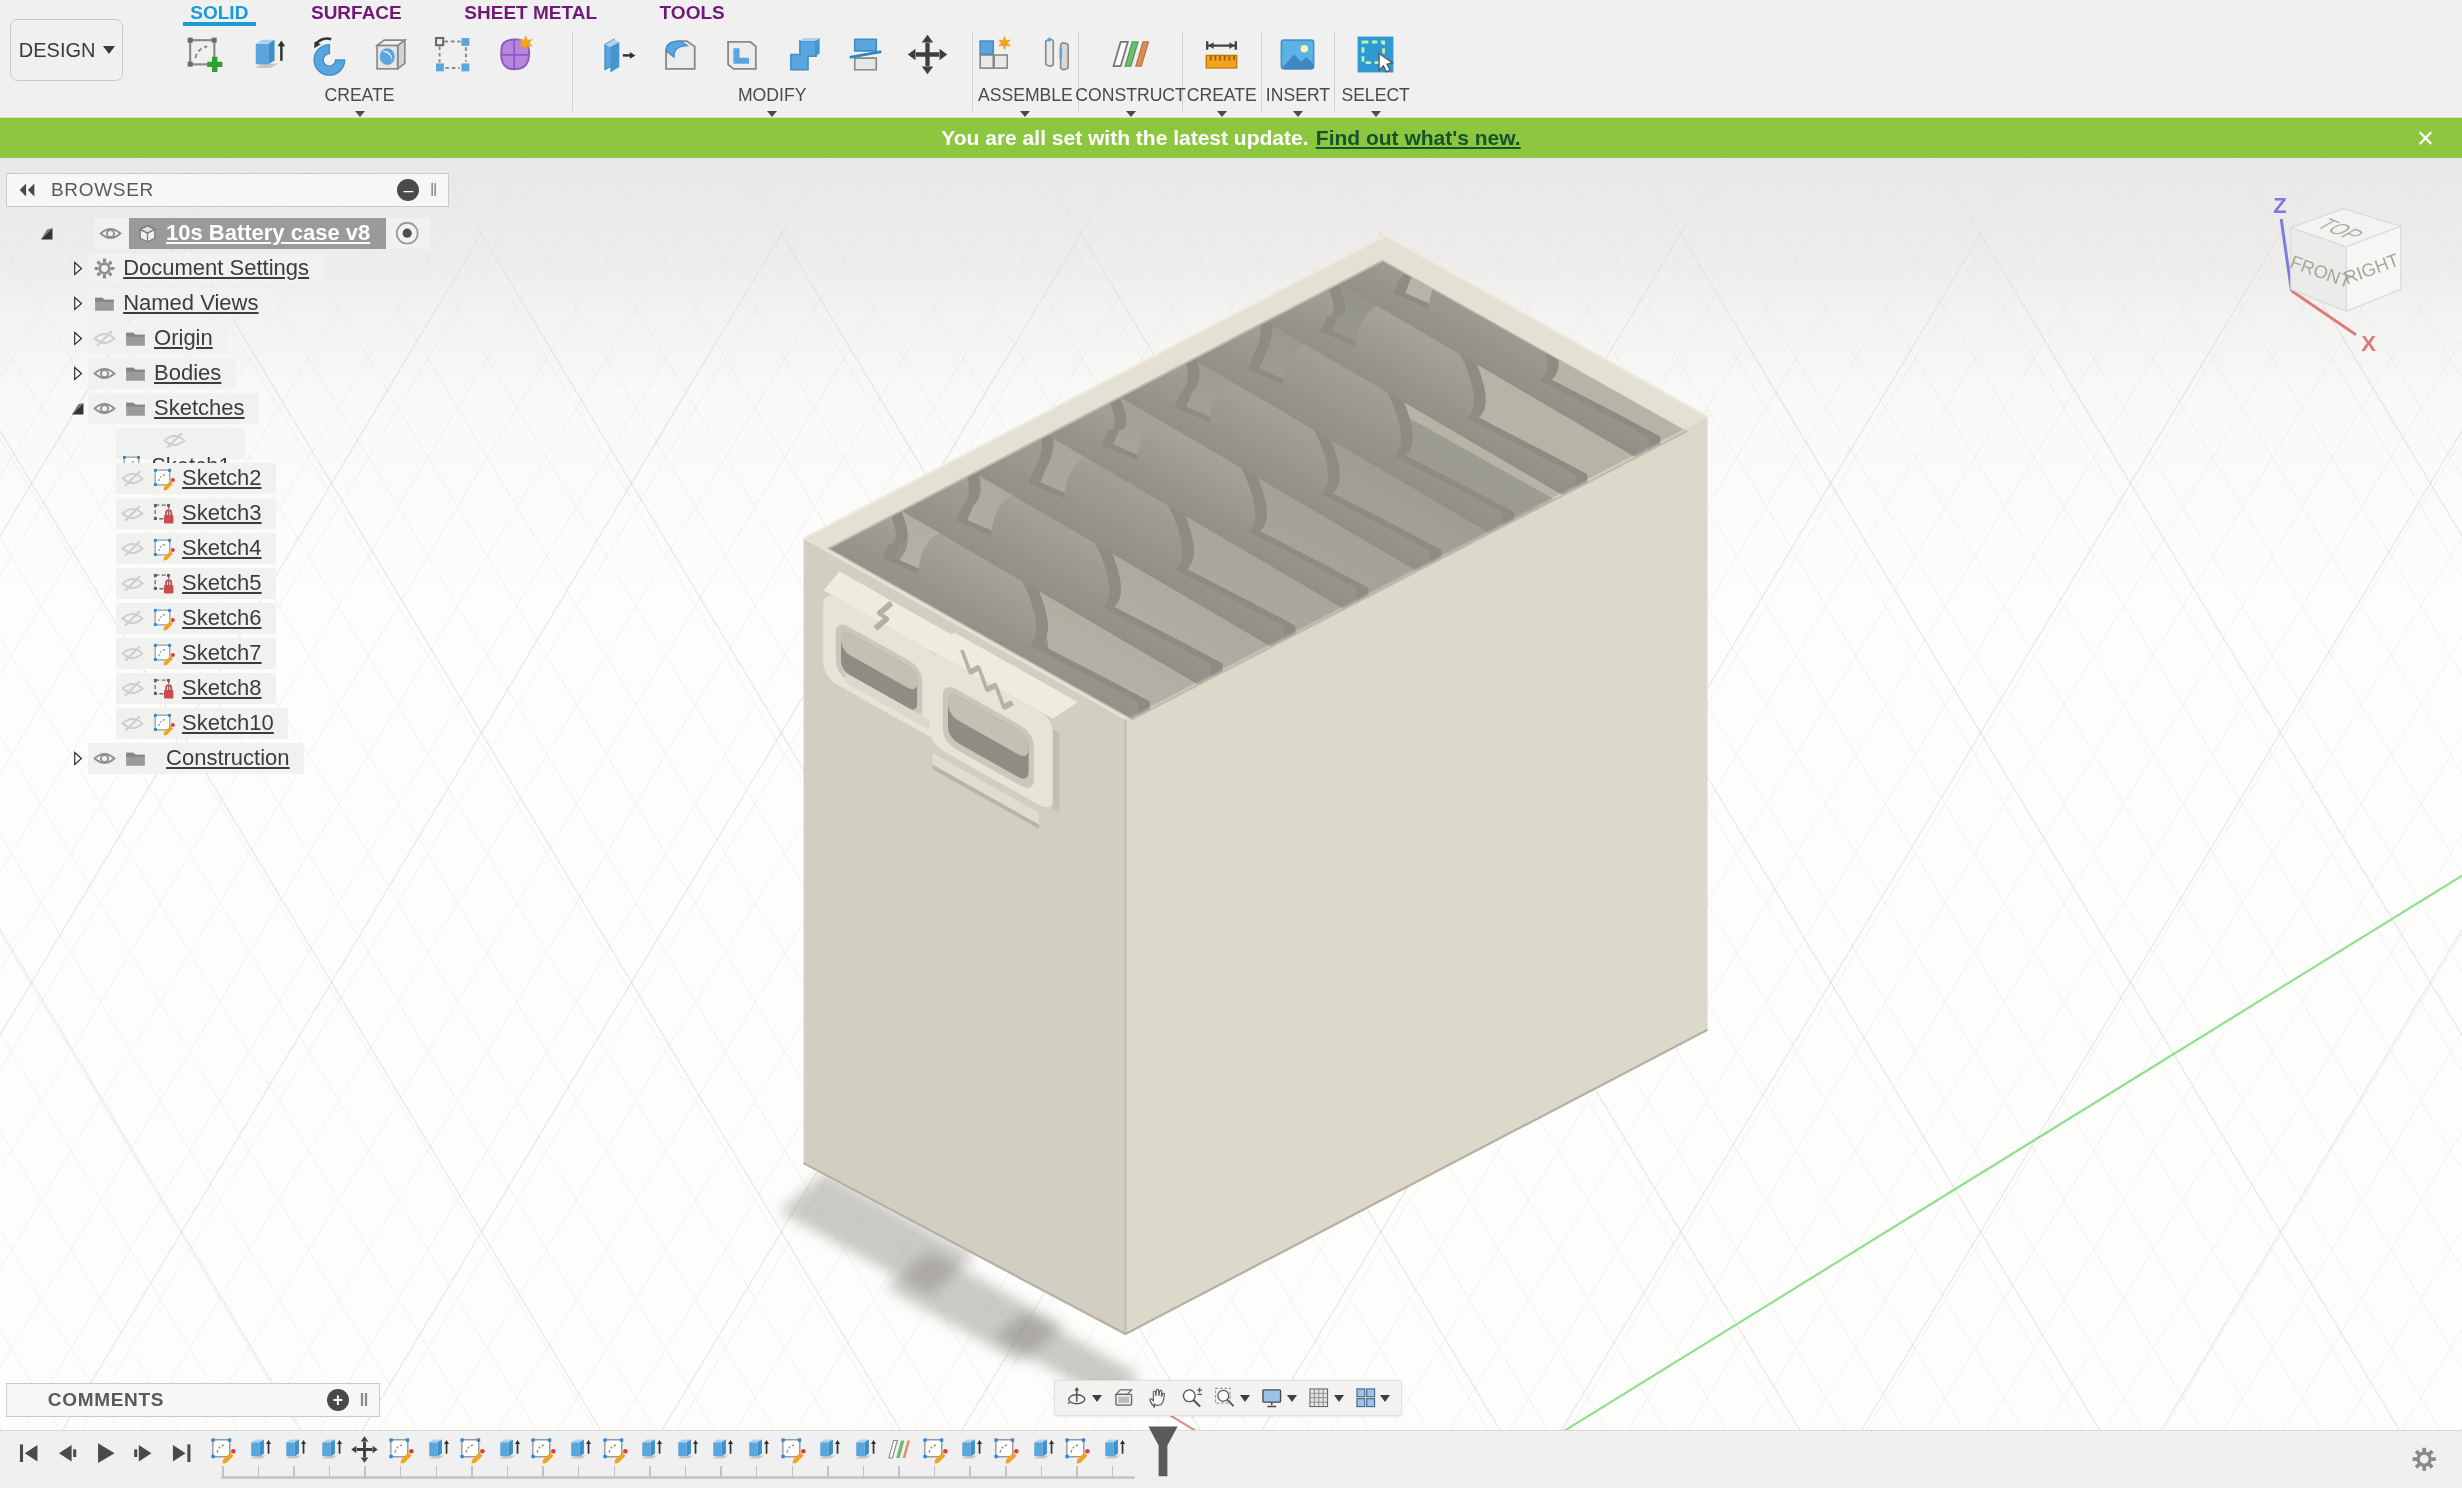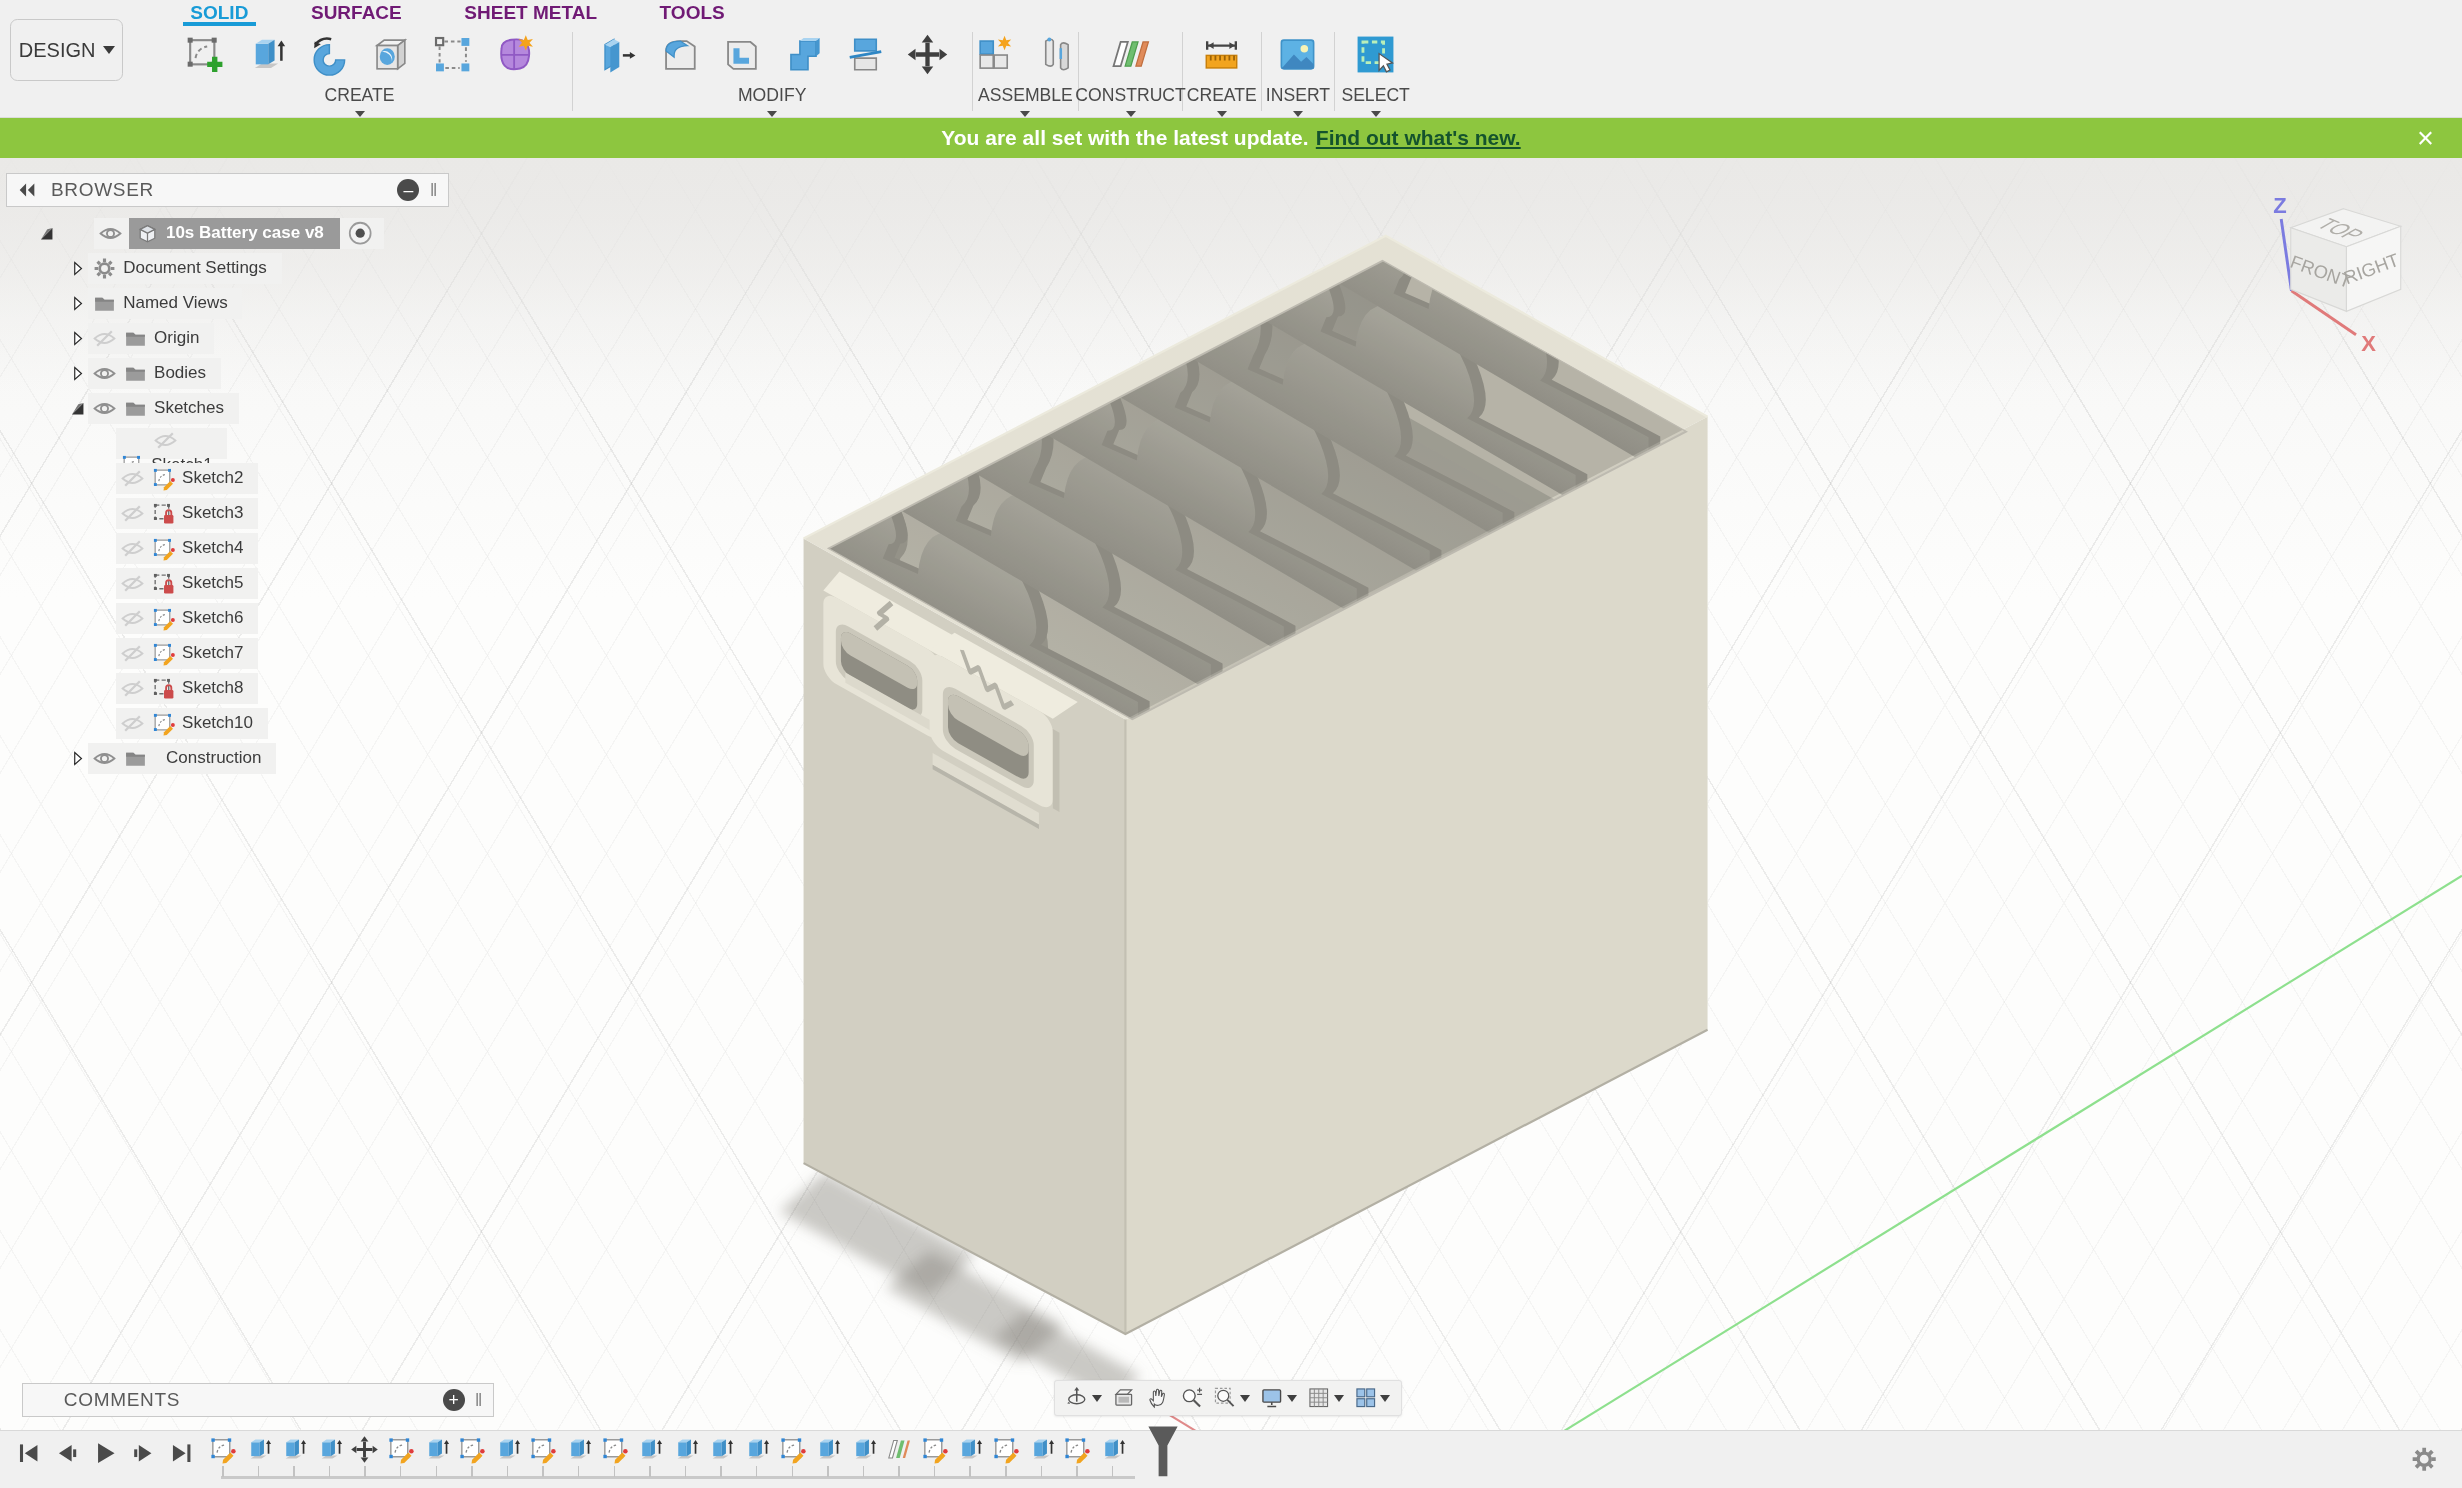--- a/index.html
+++ b/index.html
@@ -48,28 +48,28 @@
       box-sizing:border-box;padding:0 8.8px;}
   .panel-head .ph-title{font-size:19px;color:#5a5a5a;letter-spacing:0.7px;margin-left:13.2px;flex:1;}
   .ph-circle{width:22px;height:22px;border-radius:50%;background:#4a4a4a;color:#fff;display:flex;align-items:center;
       justify-content:center;font-size:17.6px;line-height:0;margin-right:10.3px;}
   .ph-grip{color:#8a8a8a;font-size:19px;letter-spacing:1.5px;}
   #browser-tree{margin-top:8.8px;}
   .trow{position:relative;height:35px;display:flex;align-items:center;}
   .trow .twist{position:absolute;width:19px;height:19px;top:8px;}
   .trow .rowbody{display:flex;align-items:center;height:31px;background:#f1f1f0;padding:0 10.3px 0 4.4px;}
   .trow .mini{width:25px;height:25px;flex:0 0 auto;margin-right:5.9px;}
-  .trow .tlabeltxt{font-size:17px;color:#3c3c3c;white-space:nowrap;padding-right:4.4px;}
+  .trow .tlabeltxt{font-size:22px;color:#3c3c3c;white-space:nowrap;padding-right:4.4px;text-decoration:underline;}
   .trow.selected .selbox{display:flex;align-items:center;background:#9a9a9a;height:31px;padding:0 11.7px 0 5.9px;}
   .trow.selected .tlabeltxt{color:#fff;font-weight:bold;}
   .trow .radio{width:26.4px;height:26.4px;margin-left:7.3px;}
   
   #viewcube{position:absolute;right:29px;top:188px;width:176px;height:169px;z-index:15;}
   
-  #comments{position:absolute;left:22px;top:1383px;width:472px;z-index:20;}
+  #comments{position:absolute;left:6px;top:1383px;width:374px;z-index:20;font-weight:bold;}
   
   #navbar{position:absolute;left:1054px;top:1380px;height:34px;background:#f2f2f1;border:0.7px solid #e0e0e0;
       border-radius:2.9px;display:flex;align-items:center;padding:0 10.3px;gap:10.3px;z-index:20;
       box-shadow:0 0.7px 2.2px rgba(0,0,0,0.08);}
   #navbar svg{width:23.5px;height:23.5px;display:block;}
   .nav-caret{width:0;height:0;border-left:5.9px solid transparent;border-right:5.9px solid transparent;
       border-top:7.3px solid #3f3f3f;margin-left:-2.9px;}
   .nav-item{display:flex;align-items:center;gap:5.9px;}
   
   #timeline{position:absolute;left:0;top:1430px;width:2462px;height:59px;background:#f0f0f0;

